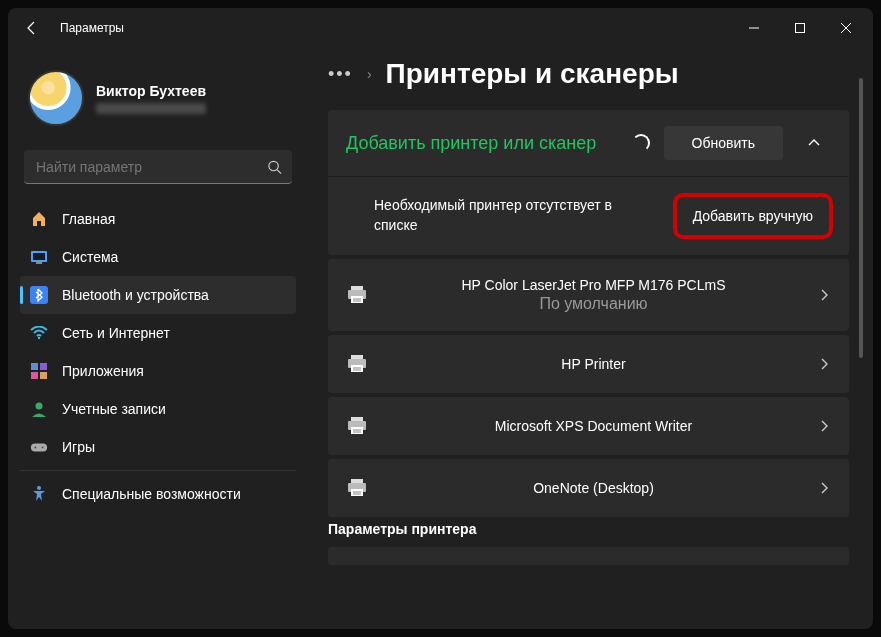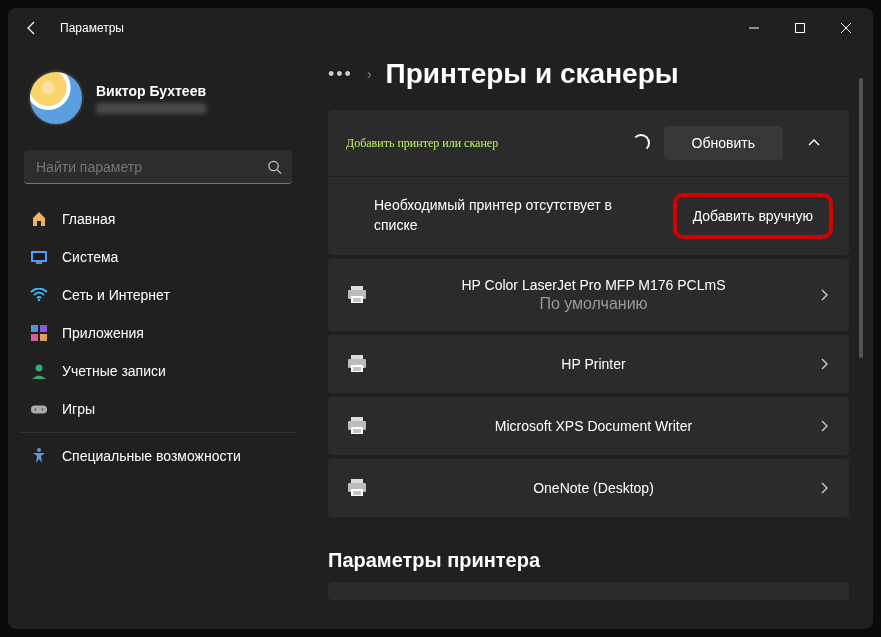--- a/index.html
+++ b/index.html
@@ -25,33 +25,33 @@
   .nav-item.active::before { content: ""; position: absolute; left: 0; top: 10px; bottom: 10px; width: 3px; background: #4cc2ff; border-radius: 2px; }
   .nav-icon { width: 18px; height: 18px; display: flex; align-items: center; justify-content: center; flex-shrink: 0; }
   .nav-divider { height: 1px; background: #333; margin: 4px 0; }
   .main { flex: 1; padding: 10px 24px 0 20px; overflow-y: auto; color: #fff; }
   .breadcrumb { display: flex; align-items: center; gap: 14px; margin-bottom: 20px; }
   .bc-dots { font-size: 18px; color: #ccc; letter-spacing: 2px; }
   .bc-sep { color: #888; font-size: 14px; }
   .page-title { font-size: 28px; font-weight: 600; }
   .card { background: #2b2b2b; border-radius: 4px; margin-bottom: 4px; }
   .add-row { display: flex; align-items: center; padding: 16px 18px; gap: 14px; }
-  .add-label { font-size: 12px; color: #bef264; flex: 1; font-family: Liberation Serif, serif; }
+  .add-label { font-size: 18px; color: #22c55e; flex: 1; }
   .spinner { width: 18px; height: 18px; border: 2px solid transparent; border-top-color: #fff; border-right-color: #fff; border-radius: 50%; }
   .refresh-btn { background: #373737; color: #fff; border: none; border-radius: 4px; height: 34px; padding: 0 28px; font-size: 14px; }
   .chevron-btn { width: 34px; height: 34px; display: flex; align-items: center; justify-content: center; color: #fff; }
   .missing-row { display: flex; align-items: center; padding: 16px 16px 16px 46px; border-top: 1px solid #1f1f1f; }
   .missing-text { font-size: 14px; color: #fff; flex: 1; padding-right: 12px; line-height: 1.4; }
   .manual-btn { background: transparent; border: 4px solid #d20000; border-radius: 10px; color: #fff; font-size: 14px; height: 46px; padding: 0 16px; font-weight: 400; margin-left: 18px; }
   .printer-row { display: flex; align-items: center; padding: 18px 18px; gap: 18px; background: #2b2b2b; border-radius: 4px; margin-top: 4px; cursor: pointer; }
   .printer-row .info { flex: 1; }
   .p-name { font-size: 14px; color: #fff; text-align: center; }
   .p-sub { font-size: 16px; color: #999; margin-top: 2px; text-align: center; }
   .chev-right { color: #ccc; }
-  .section-title { font-size: 20px; font-weight: 600; margin-top: 32px; margin-bottom: 10px; }
+  .section-title { font-size: 14px; font-weight: 600; margin-top: 4px; margin-bottom: 10px; }
   .printer-icon { width: 22px; height: 22px; flex-shrink: 0; }
   svg { display: block; }
   .scrollbar { position: absolute; right: 10px; top: 70px; bottom: 12px; width: 4px; }
   .scrollbar-thumb { position: absolute; top: 0; width: 4px; height: 280px; background: #555; border-radius: 2px; }
 </style>
 </head>
 <body>
 
 <div class="window">
   <div class="titlebar">
@@ -112,20 +112,29 @@
         <li class="nav-item">
           <span class="nav-icon">
               <svg width="18" height="14" viewBox="0 0 18 14">
                 <rect x="1" y="1" width="16" height="11" rx="1" fill="#4a9eff"></rect>
                 <rect x="3" y="3" width="12" height="7" fill="#1a1a1a"></rect>
                 <rect x="6" y="12" width="6" height="2" fill="#888"></rect>
               </svg>
             </span>
           <span>Система</span>
         </li>
+        <li class="nav-item active">
+          <span class="nav-icon">
+              <svg width="18" height="18" viewBox="0 0 18 18">
+                <rect width="18" height="18" rx="3" fill="#3b82f6"></rect>
+                <path d="M8 3 V15 L12 11 L6 6 M8 3 L12 7 L6 12" stroke="#fff" stroke-width="1.3" fill="none"></path>
+              </svg>
+            </span>
+          <span>Bluetooth и устройства</span>
+        </li>
         <li class="nav-item">
           <span class="nav-icon">
               <svg width="18" height="14" viewBox="0 0 18 14">
                 <path d="M1 4 Q9 -3 17 4" stroke="#3bb8e8" fill="none" stroke-width="2"></path>
                 <path d="M4 7 Q9 2 14 7" stroke="#3bb8e8" fill="none" stroke-width="2"></path>
                 <path d="M7 10 Q9 8 11 10" stroke="#3bb8e8" fill="none" stroke-width="2"></path>
                 <circle cx="9" cy="12" r="1.2" fill="#3bb8e8"></circle>
               </svg>
             </span>
           <span>Сеть и Интернет</span>

